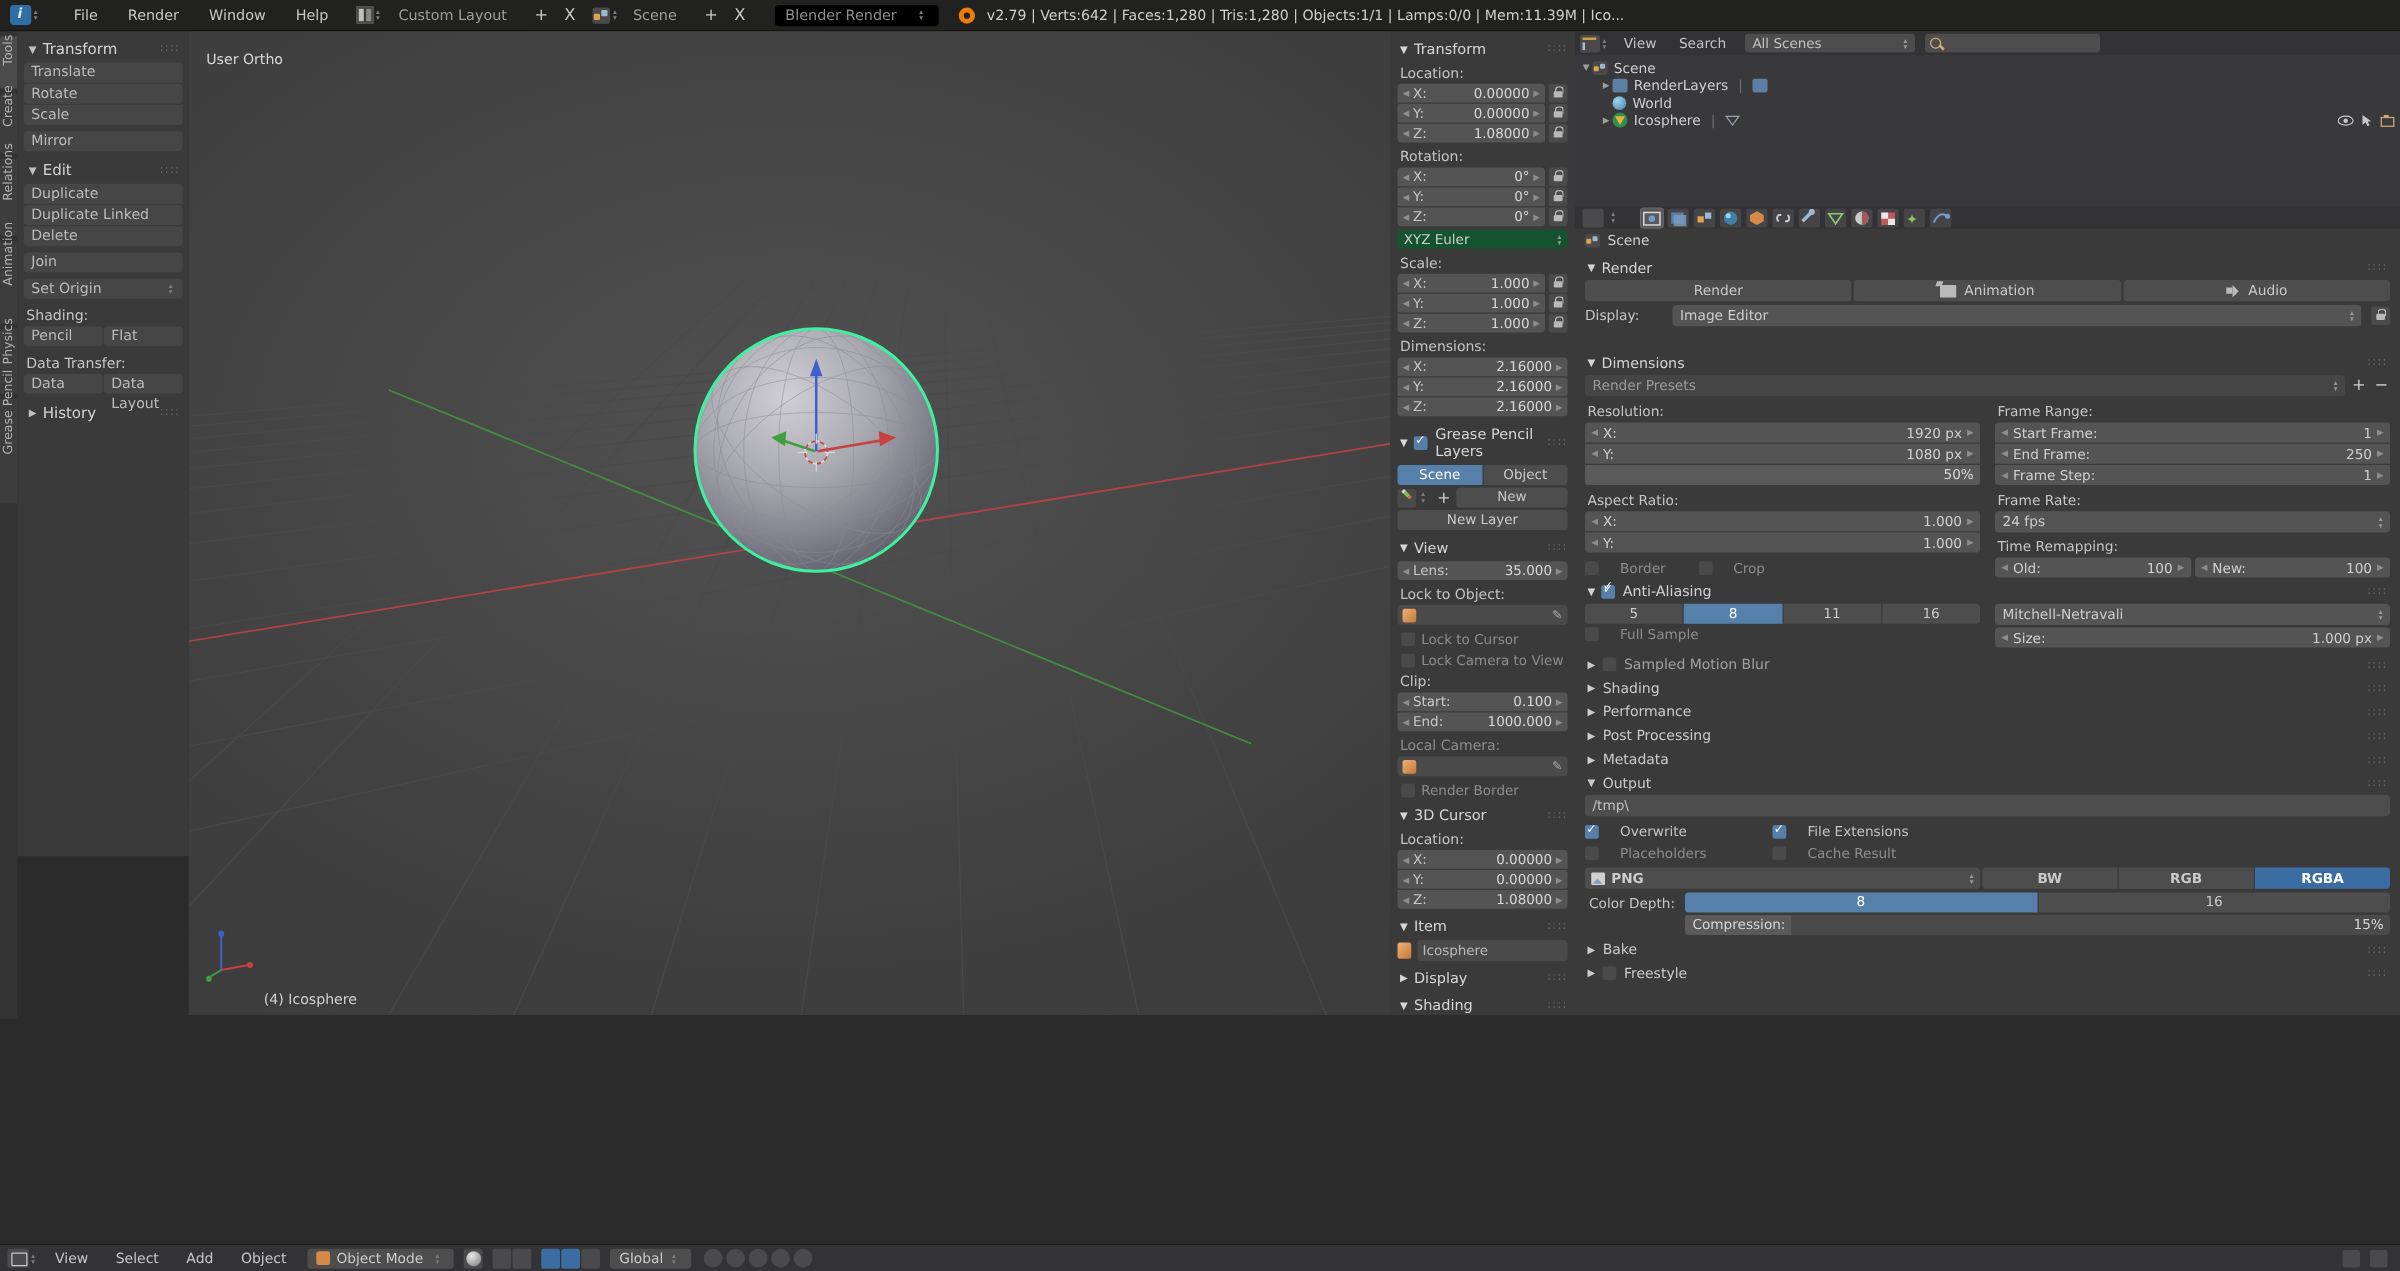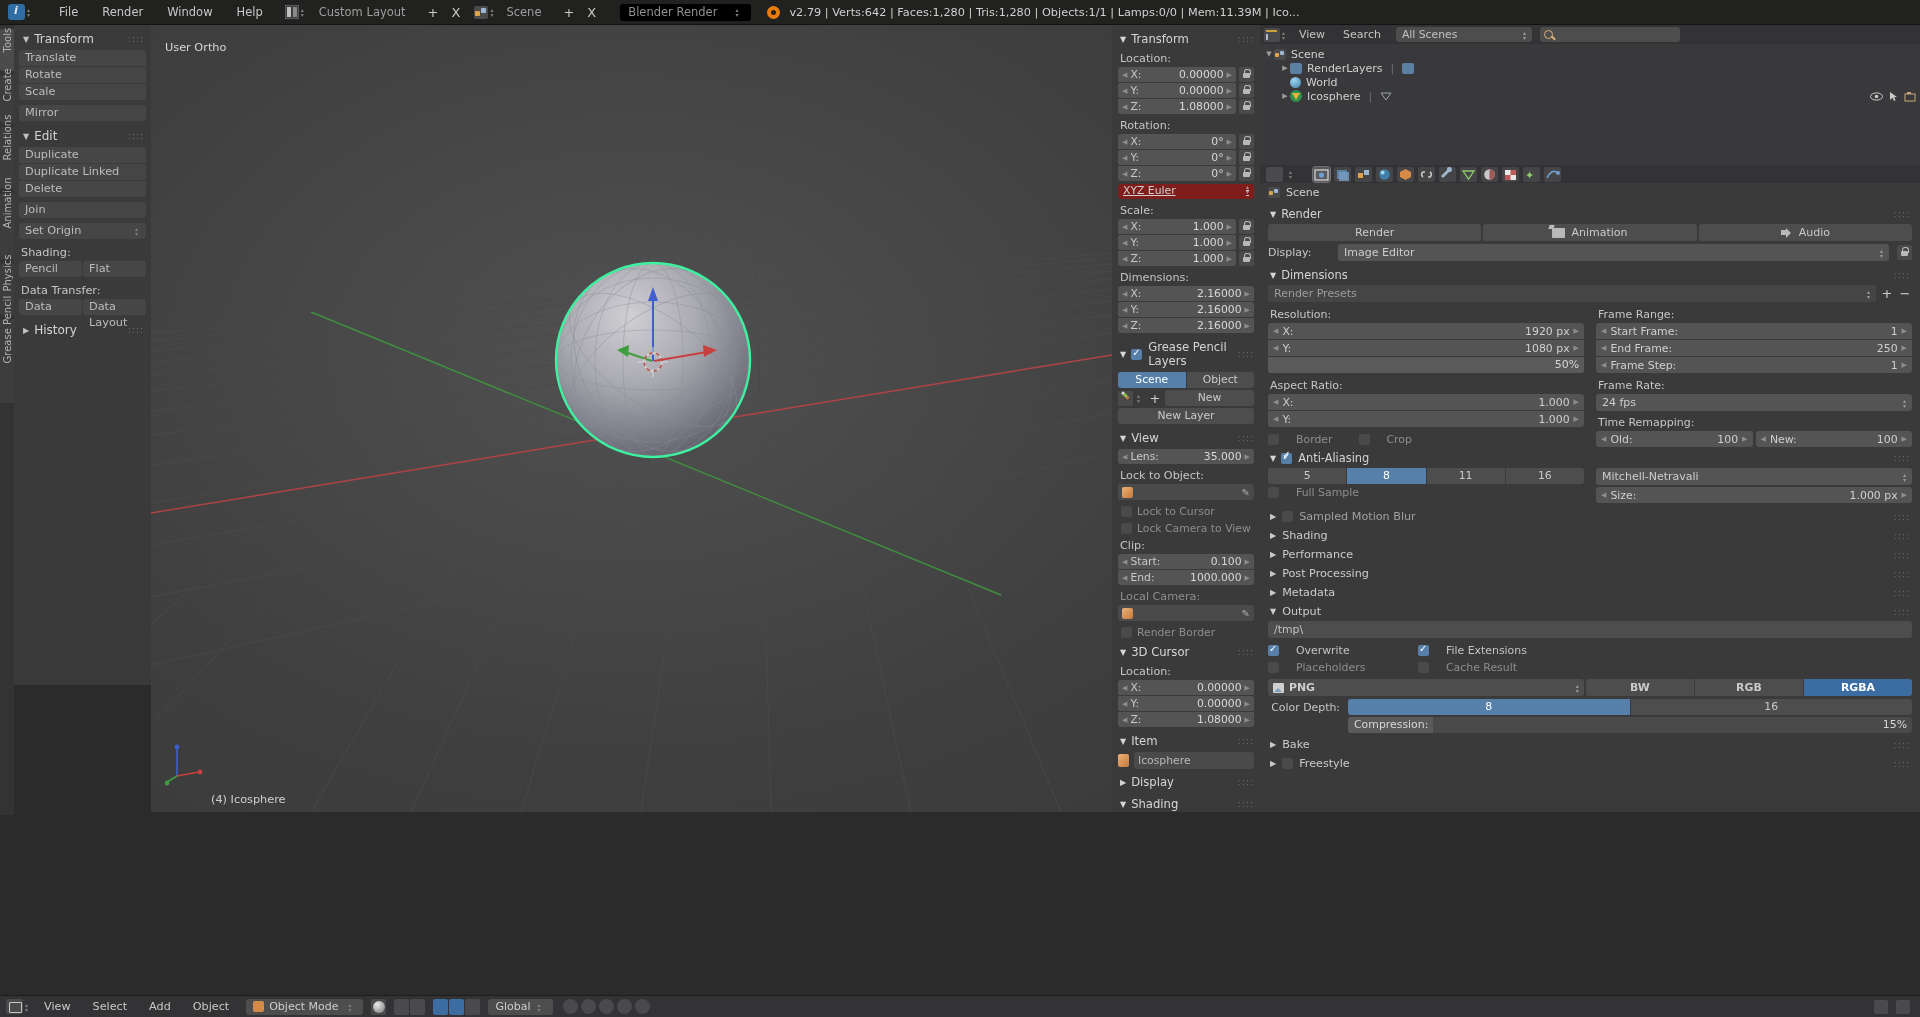--- a/index.html
+++ b/index.html
@@ -81,22 +81,22 @@
     padding:0 4px;font-size:10.8px;color:#cfcfcf;position:relative;}
   .fld .ar{color:#8d8d8d;font-size:7px;}
   .fld .k{margin-left:3px;color:#c8c8c8;}
   .fld .v{margin-left:auto;margin-right:3px;color:#d8d8d8;}
   .fgrp .frow:first-child .fld{border-radius:3px 3px 0 0;}
   .fgrp .frow:last-child .fld{border-radius:0 0 3px 3px;}
   .fgrp .frow:only-child .fld{border-radius:3px;}
   .lock{width:15px;height:15px;background:#4a4a4a;border-radius:2px;position:relative;flex:0 0 15px;}
   .lock::before{content:"";position:absolute;left:4px;top:6px;width:7px;height:5px;background:#b9b9b9;border-radius:1px;}
   .lock::after{content:"";position:absolute;left:5px;top:2px;width:5px;height:5px;border:1.5px solid #b9b9b9;border-bottom:none;border-radius:3px 3px 0 0;}
-  .sel-box{background:#7f1d1d;height:15px;border-radius:3px;display:flex;
-    padding:0 5px;font-size:10.8px;color:#cfcfcf;margin-bottom:3px;text-decoration:underline;}
+  .sel-box{background:#14532d;height:15px;border-radius:3px;display:flex;align-items:center;
+    padding:0 5px;font-size:10.8px;color:#cfcfcf;margin-bottom:3px;}
   .sel-box .sp{margin-left:auto;display:flex;flex-direction:column;}
   .sel-box .sp i{font-style:normal;font-size:6px;line-height:5px;color:#9a9a9a;}
   .segbtns{display:flex;gap:1px;margin-bottom:2px;}
   .segbtns div{flex:1;height:16px;line-height:16px;text-align:center;background:#4d4d4d;font-size:10.8px;color:#cacaca;}
   .segbtns div:first-child{border-radius:3px 0 0 3px;}
   .segbtns div:last-child{border-radius:0 3px 3px 0;}
   .segbtns div.on{background:#5680a9;color:#fff;}
   .wbtn{background:#4d4d4d;height:16px;line-height:16px;text-align:center;border-radius:3px;
     font-size:10.8px;color:#cacaca;margin-bottom:3px;}
   .iconrow{display:flex;gap:2px;align-items:center;margin-bottom:2px;}
@@ -155,21 +155,21 @@
   .pnl-hd .tri{margin-right:5px;font-size:8px;}
   .pnl-hd .dots{margin-left:auto;color:#6b6b6b;font-size:9px;letter-spacing:1px;}
   .pr-row{display:flex;gap:2px;margin-bottom:3px;}
   .pbtn{flex:1;height:17px;background:#4d4d4d;border-radius:3px;display:flex;align-items:center;
     justify-content:center;gap:6px;font-size:11px;color:#cacaca;}
   .cam-ic{width:13px;height:10px;background:#b9b9b9;border-radius:1px;position:relative;}
   .cam-ic::after{content:"";position:absolute;left:-3px;top:-3px;width:5px;height:4px;background:#b9b9b9;transform:skewX(-20deg);}
   .spk-ic{width:12px;height:10px;position:relative;}
   .spk-ic::before{content:"";position:absolute;left:0;top:2px;width:5px;height:5px;background:#b9b9b9;}
   .spk-ic::after{content:"";position:absolute;left:5px;top:0;border-left:5px solid #b9b9b9;border-top:5px solid transparent;border-bottom:5px solid transparent;}
-  .lblrow{display:flex;align-items:center;gap:8px;margin-bottom:4px;}
+  .lblrow{display:flex;align-items:center;gap:8px;margin-bottom:19px;}
   .lblrow>.lb{width:62px;font-size:11px;color:#c6c6c6;}
   .dsel{flex:1;height:17px;background:#545454;border-radius:3px;display:flex;align-items:center;
     padding:0 6px;font-size:11px;color:#cdcdcd;}
   .dsel .sp{margin-left:auto;display:flex;flex-direction:column;}
   .dsel .sp i{font-style:normal;font-size:6px;line-height:5px;color:#9a9a9a;}
   .presets{display:flex;align-items:center;gap:4px;margin-bottom:4px;}
   .presets .pf{flex:1;height:17px;background:#454545;border-radius:3px;display:flex;align-items:center;
     padding:0 6px;font-size:11px;color:#9c9c9c;}
   .presets .pf .sp{margin-left:auto;display:flex;flex-direction:column;}
   .presets .pf .sp i{font-style:normal;font-size:6px;line-height:5px;color:#9a9a9a;}

